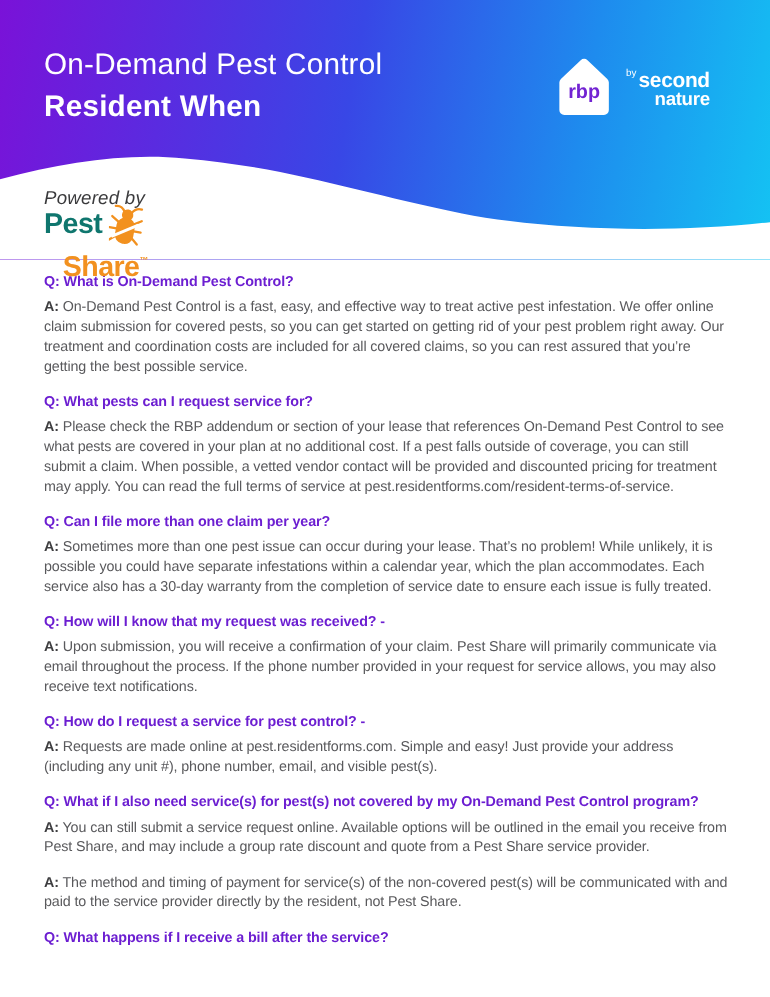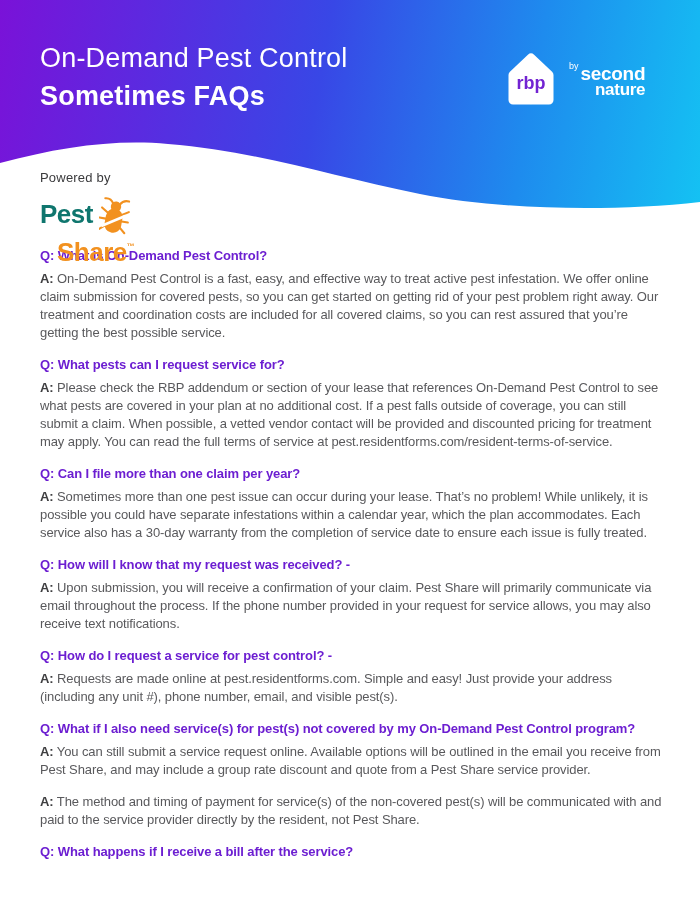--- a/index.html
+++ b/index.html
@@ -25,21 +25,21 @@
   .rbp-badge{position:relative;width:58px;height:64px;flex:0 0 auto;}
   .rbp-badge svg{display:block;}
   .sn-text{color:#fff;margin-left:9px;line-height:1;margin-top:2px;}
   .sn-by{font-size:9px;font-weight:400;vertical-align:top;position:relative;top:-2px;margin-right:2px;}
   .sn-row{display:flex;align-items:flex-start;}
   .sn-word{font-size:19px;font-weight:700;letter-spacing:-.3px;text-align:center;}
   .sn-word2{font-size:17px;font-weight:700;letter-spacing:-.3px;margin-left:26px;margin-top:-2px;text-align:center;}
 
   
   .powered{position:absolute;left:40px;top:170px;z-index:5;}
-  .powered-by{font-size:13px;color:#3a3a3c;font-weight:500;letter-spacing:.2px;margin-bottom:17px;}
+  .powered-by{font-size:17px;color:#3a3a3c;font-weight:500;letter-spacing:.2px;margin-bottom:1px;font-style:italic;}
   .ps-row{display:flex;align-items:flex-start;}
   .ps-word{font-size:26px;font-weight:800;color:#0f766e;letter-spacing:-.5px;line-height:24px;}
   .ps-bug{margin-left:6px;margin-top:-6px;}
   .ps-row2{margin-left:17px;margin-top:-2px;}
   .ps-word2{font-size:26px;font-weight:800;color:#f2911f;letter-spacing:-.5px;line-height:24px;text-align:right;}
   .ps-tm{font-size:8px;color:#f2911f;font-weight:700;vertical-align:top;position:relative;top:2px;}
 
   
   .faqs{padding:11px 38px 0 40px;}
   .faq{margin-bottom:3px;}
@@ -54,21 +54,21 @@
   .faq p b{color:#3e3e40;font-weight:700;}
 </style>
 </head>
 <body>
 
 <div class="page">
 
   <header class="hero">
     <div class="hero-titles">
       <div class="title1">On-Demand Pest Control</div>
-      <div class="title2">Sometimes FAQs</div>
+      <div class="title2">Resident When</div>
     </div>
 
     <div class="rbp-lockup">
       <div class="rbp-badge">
         <svg width="58" height="64" viewBox="0 0 58 64">
           <rect x="11" y="16" width="36" height="36" rx="8" fill="#35d6c5" transform="rotate(45 29 34)"></rect>
           <polygon points="29,10 47,27 47,52 11,52 11,27" fill="#ffffff" stroke="#ffffff" stroke-width="9" stroke-linejoin="round"></polygon>
           <text x="29" y="41" text-anchor="middle" font-family="Liberation Sans, sans-serif" font-size="18" font-weight="bold" fill="#7223d2">rbp</text>
         </svg>
       </div>

